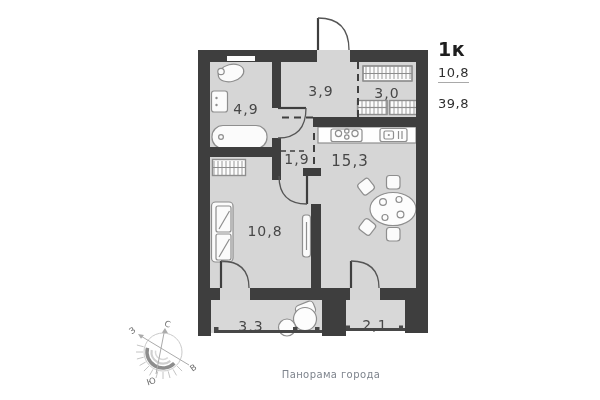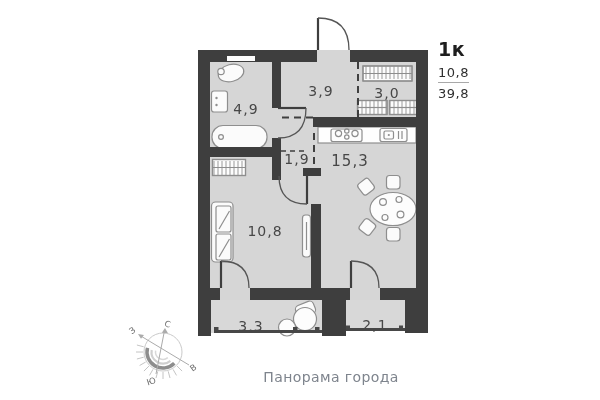--- a/index.html
+++ b/index.html
@@ -7,23 +7,23 @@
           font-family:"DejaVu Sans",sans-serif;overflow:hidden;}
   .plan-svg{position:absolute;left:0;top:0;}
   svg text{font-family:"DejaVu Sans",sans-serif;fill:#474747;}
   .room-label{font-size:14px;letter-spacing:1px;}
   .room-label-big{font-size:15px;letter-spacing:1px;}
   .compass-letter{font-size:8.5px;fill:#6f6f6f;}
   .title-block{position:absolute;left:438px;top:40px;color:#222;}
   .unit-type{font-size:19px;font-weight:bold;line-height:1;color:#1e1e1e;letter-spacing:.5px;}
   .area-living{display:inline-block;font-size:13px;color:#2f2f2f;margin-top:6px;
                padding-bottom:2px;border-bottom:1.5px solid #a9a9a9;letter-spacing:.5px;}
-  .area-total{font-size:13px;color:#2f2f2f;margin-top:3px;letter-spacing:.5px;}
+  .area-total{font-size:13px;color:#2f2f2f;margin-top:13px;letter-spacing:.5px;}
   .caption{position:absolute;left:231px;top:369px;width:200px;text-align:center;
-           font-size:14px;color:#7e848d;letter-spacing:.4px;}
+           font-size:10px;color:#7e848d;letter-spacing:.4px;}
 </style>
 </head>
 <body>
 
 <div class="canvas">
 
 <svg class="plan-svg" width="600" height="400" viewBox="0 0 600 400">
   <defs>
     <pattern id="rackhatch" patternUnits="userSpaceOnUse" width="4" height="20">
       <line x1="2" y1="1" x2="2" y2="19" stroke="#9b9b9b" stroke-width="1"></line>

